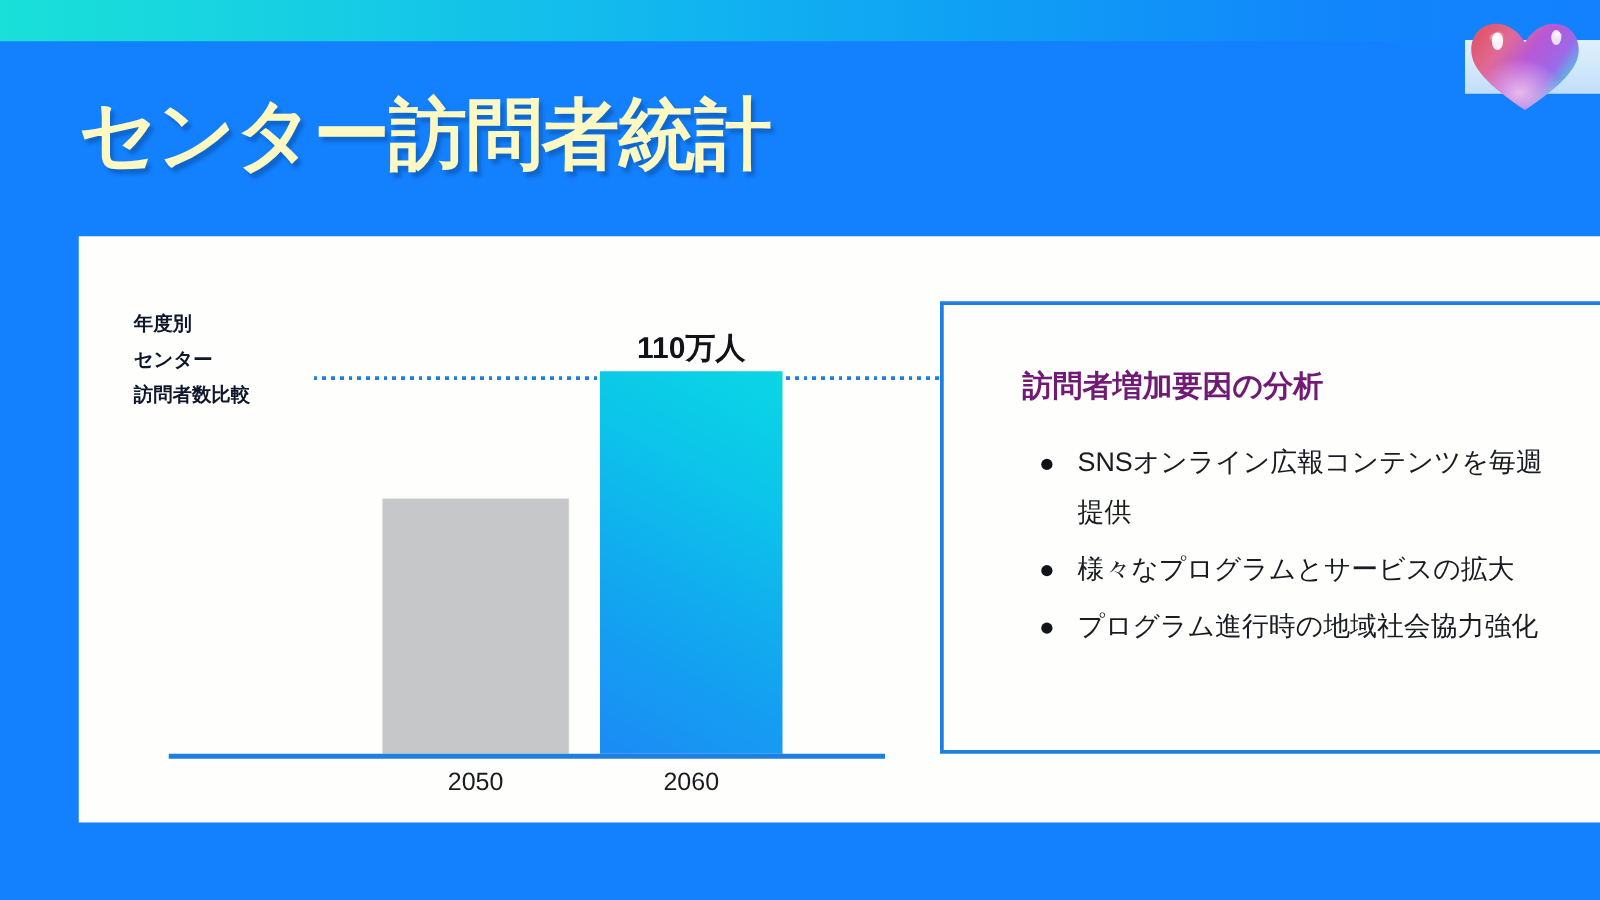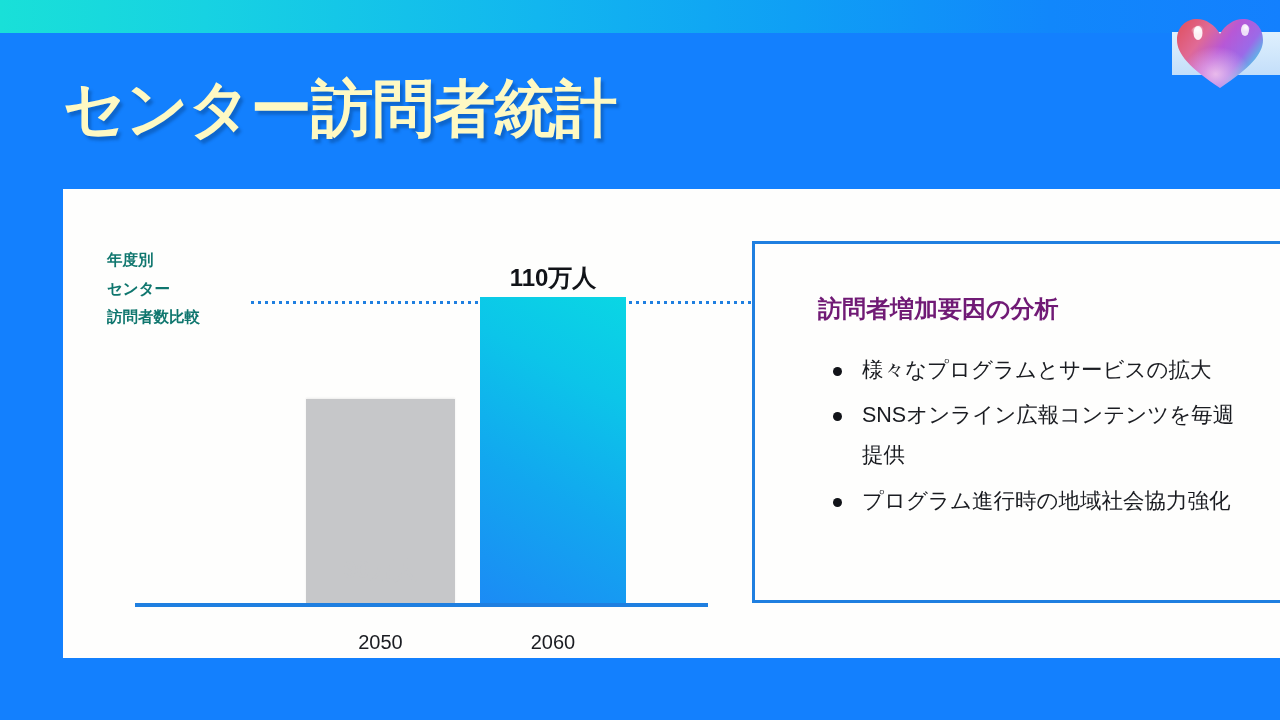--- a/index.html
+++ b/index.html
@@ -37,21 +37,21 @@
 
   
   .card{
     position:absolute; left:63px; top:189px; width:1217px; height:469px;
     background:#fefefd;
   }
 
   
   .chart-caption{
     position:absolute; left:44px; top:57px;
-    font-size:15.5px; font-weight:bold; color:#0f766e;
+    font-size:15.5px; font-weight:bold; color:#0f172a;
     line-height:1.85; white-space:nowrap;
   }
 
   
   .plot{ position:absolute; left:28px; top:0; width:640px; height:469px; }
 
   .axis-line{
     position:absolute; left:44px; top:414px; width:573px; height:4px;
     background:#1f7fe0;
   }
@@ -80,21 +80,21 @@
     left:215px; width:149px; top:365px;
     font-size:24px; font-weight:bold; color:#c6c7c9;
   }
   .value-blue{
     left:389px; width:146px; top:73px;
     font-size:24px; font-weight:bold; color:#111318;
   }
 
   .tick{
     position:absolute; top:426px; white-space:nowrap; text-align:center;
-    font-size:20px; color:#1a1c21;margin-top:16px;
+    font-size:20px; color:#1a1c21;
   }
   .tick-2050{ left:215px; width:149px; }
   .tick-2060{ left:389px; width:146px; }
 
   
   .panel{
     position:absolute; left:752px; top:241px; width:545px; height:362px;
     border:3px solid #1f7fe0; background:#fefefd;
   }
   .panel-title{
@@ -175,17 +175,17 @@
     <div class="axis-line"></div>
 
     <div class="tick tick-2050">2050</div>
     <div class="tick tick-2060">2060</div>
   </div>
 </div>
 
 <div class="panel">
   <div class="panel-title">訪問者増加要因の分析</div>
   <ul class="panel-list">
+    <li>SNSオンライン広報コンテンツを毎週提供</li>
     <li>様々なプログラムとサービスの拡大</li>
-    <li>SNSオンライン広報コンテンツを毎週提供</li>
     <li>プログラム進行時の地域社会協力強化</li>
   </ul>
 </div>
 
 </body></html>

